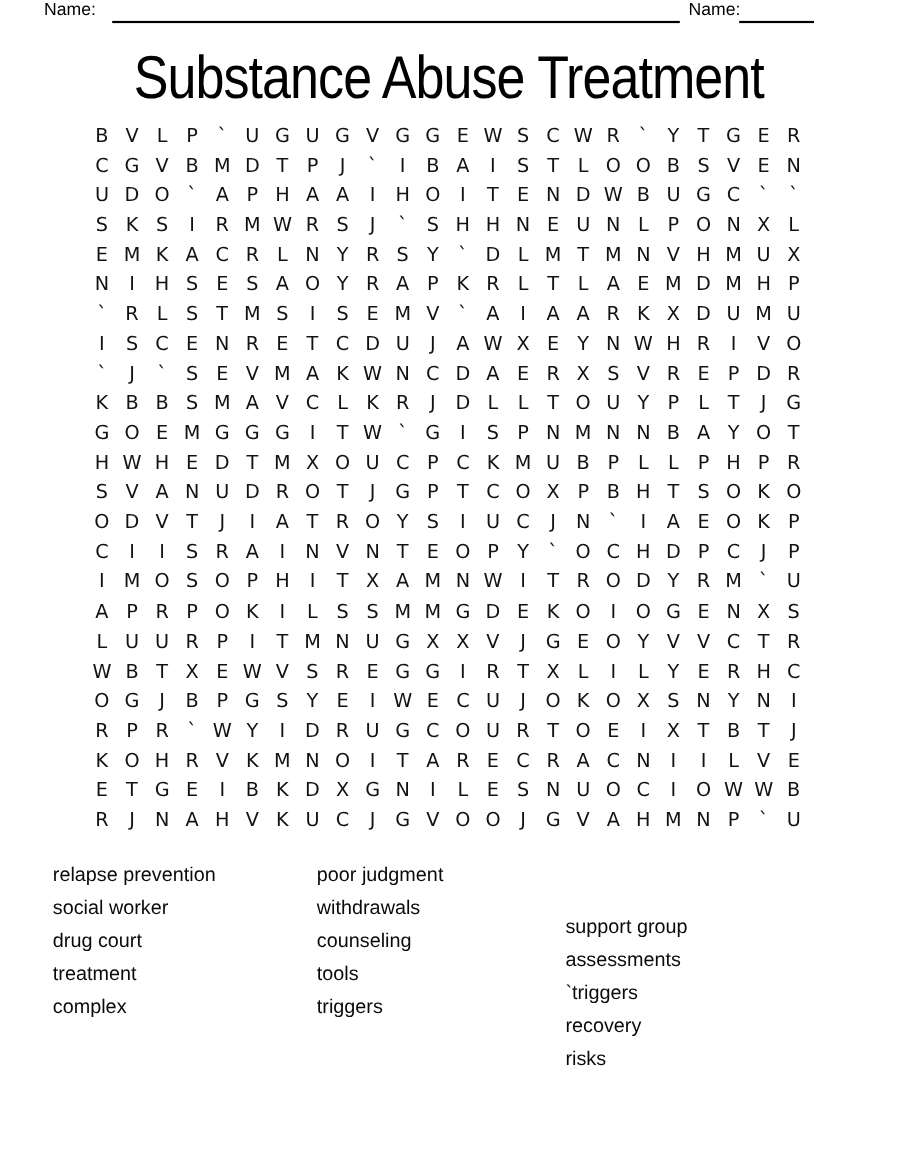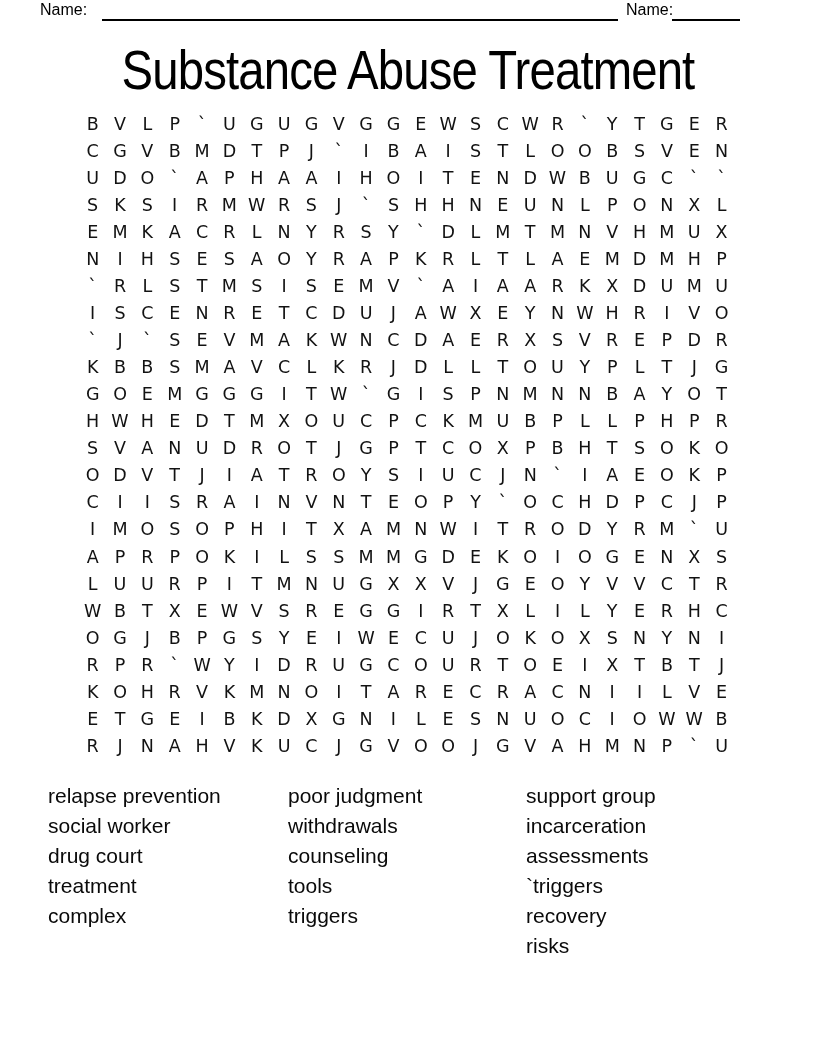--- a/index.html
+++ b/index.html
@@ -68,28 +68,28 @@
     font-family: "DejaVu Sans", sans-serif;
     font-size: 17.5px;
     line-height: 1;
     color: #121212;
   }
 
   
   .word-col {
     position: absolute;
     top: 781px;
-    font-size: 21px;
+    font-size: 18px;
     line-height: 29.9px;
     color: #0a0a0a;
     white-space: nowrap;
   }
   .word-col-1 { left: 48px; }
   .word-col-2 { left: 288px; }
-  .word-col-3 { left: 526px; }
+  .word-col-3 { left: 514px; margin-top: 47px; }
 </style>
 </head>
 <body>
 
 <div class="page">
 
   <span class="hdr-label name-label">Name:</span>
   <div class="write-line name-line"></div>
 
   <span class="hdr-label date-label">Name:</span>
@@ -685,20 +685,19 @@
     </div>
   <div class="word-col word-col-2">
       <div class="word">poor judgment</div>
       <div class="word">withdrawals</div>
       <div class="word">counseling</div>
       <div class="word">tools</div>
       <div class="word">triggers</div>
     </div>
   <div class="word-col word-col-3">
       <div class="word">support group</div>
-      <div class="word">incarceration</div>
       <div class="word">assessments</div>
       <div class="word">`triggers</div>
       <div class="word">recovery</div>
       <div class="word">risks</div>
     </div>
 
 </div>
 
 </body></html>

